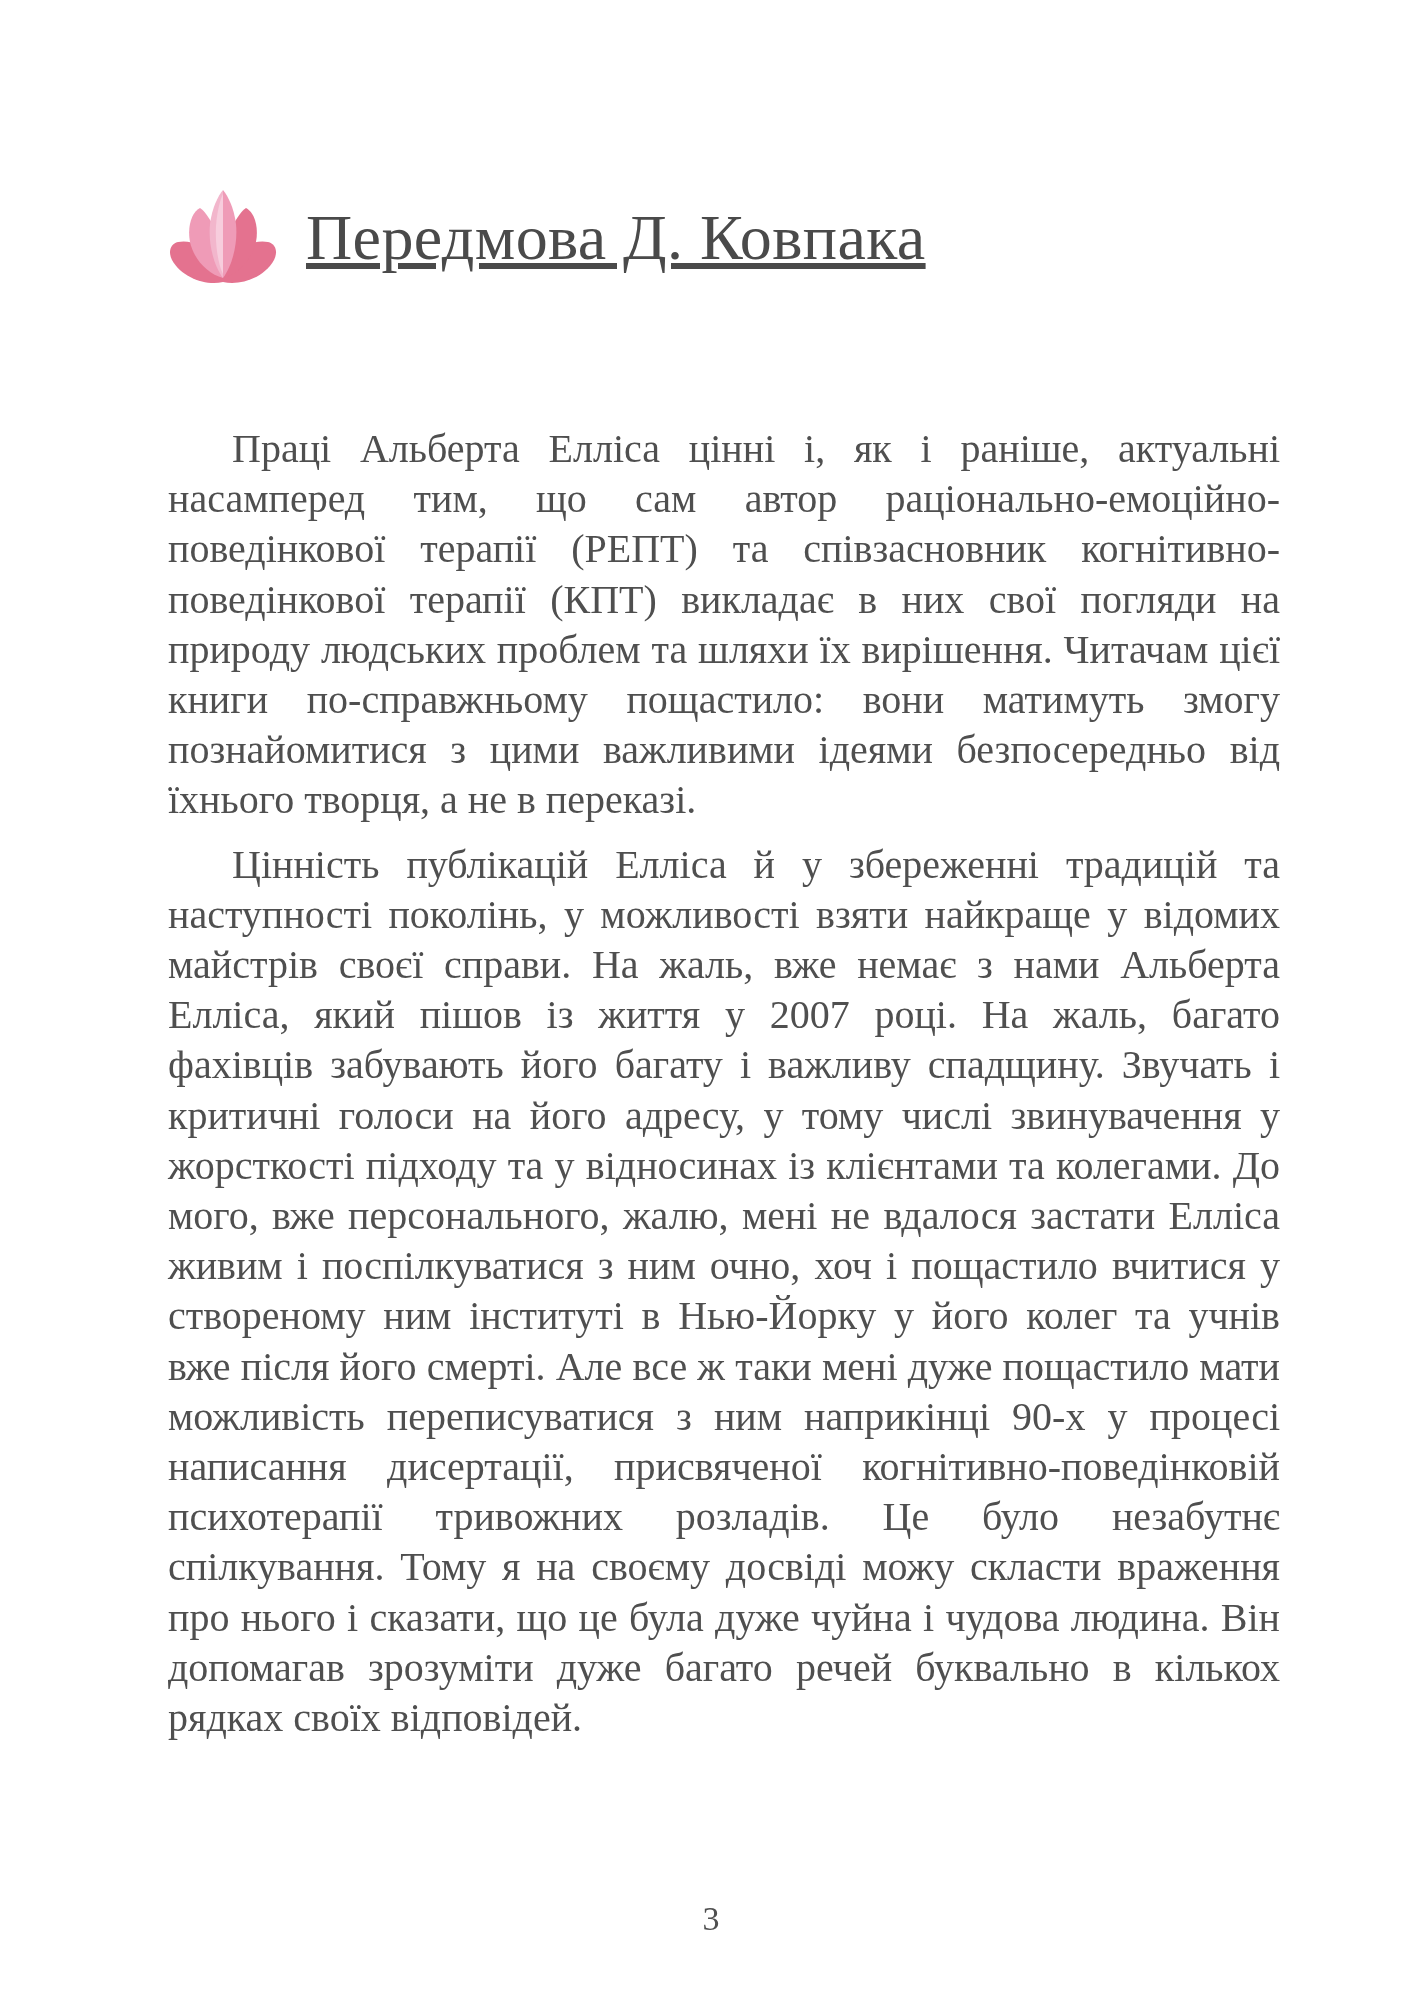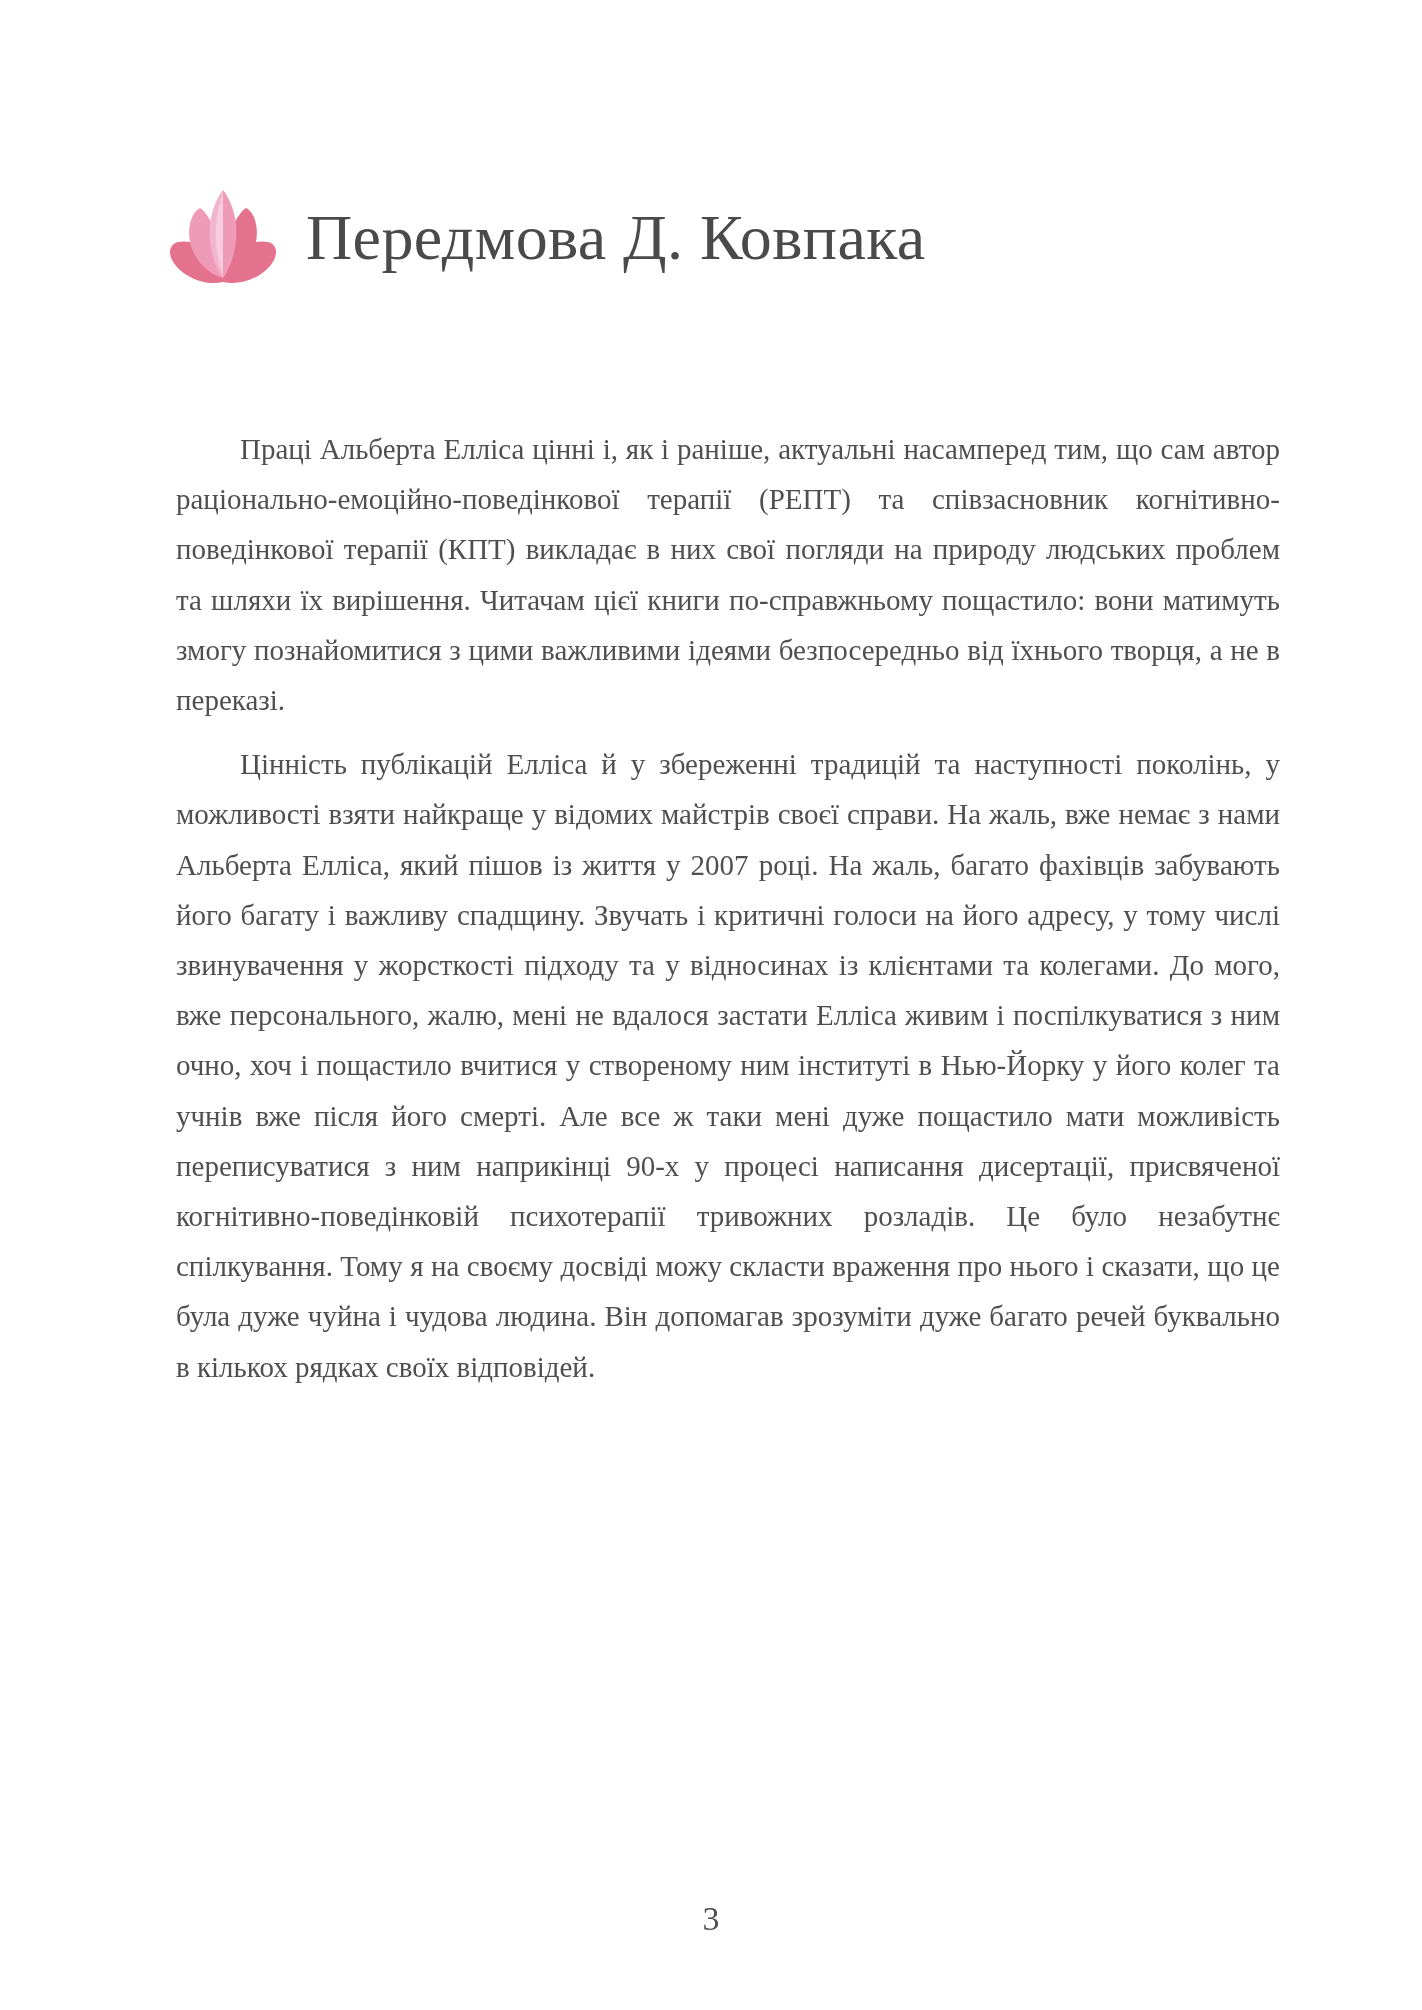--- a/index.html
+++ b/index.html
@@ -38,39 +38,40 @@
 
   .chapter-title {
     font-family: "Liberation Serif", "DejaVu Serif", serif;
     font-size: 64px;
     line-height: 1.02;
     color: #4a4a4a;
     font-weight: 400;
     letter-spacing: 0.4px;
     white-space: nowrap;
     margin-left: 28px;
+    text-decoration: underline;
   }
 
   
   .body-text {
     position: absolute;
     left: 168px;
     top: 424px;
     width: 1112px;
   }
 
   .para {
     font-family: "Liberation Serif", "DejaVu Serif", serif;
-    font-size: 29px;
+    font-size: 40px;
     line-height: 50.2px;
     color: #4f4f4f;
     text-align: justify;
     text-justify: inter-word;
     text-indent: 64px;
-    margin: 0 0 14px 8px;
+    margin: 0 0 14px 0;
     hyphens: manual;
     -webkit-hyphens: manual;
   }
 
   .para:last-child {
     margin-bottom: 0;
   }
 
   
   .page-number {

